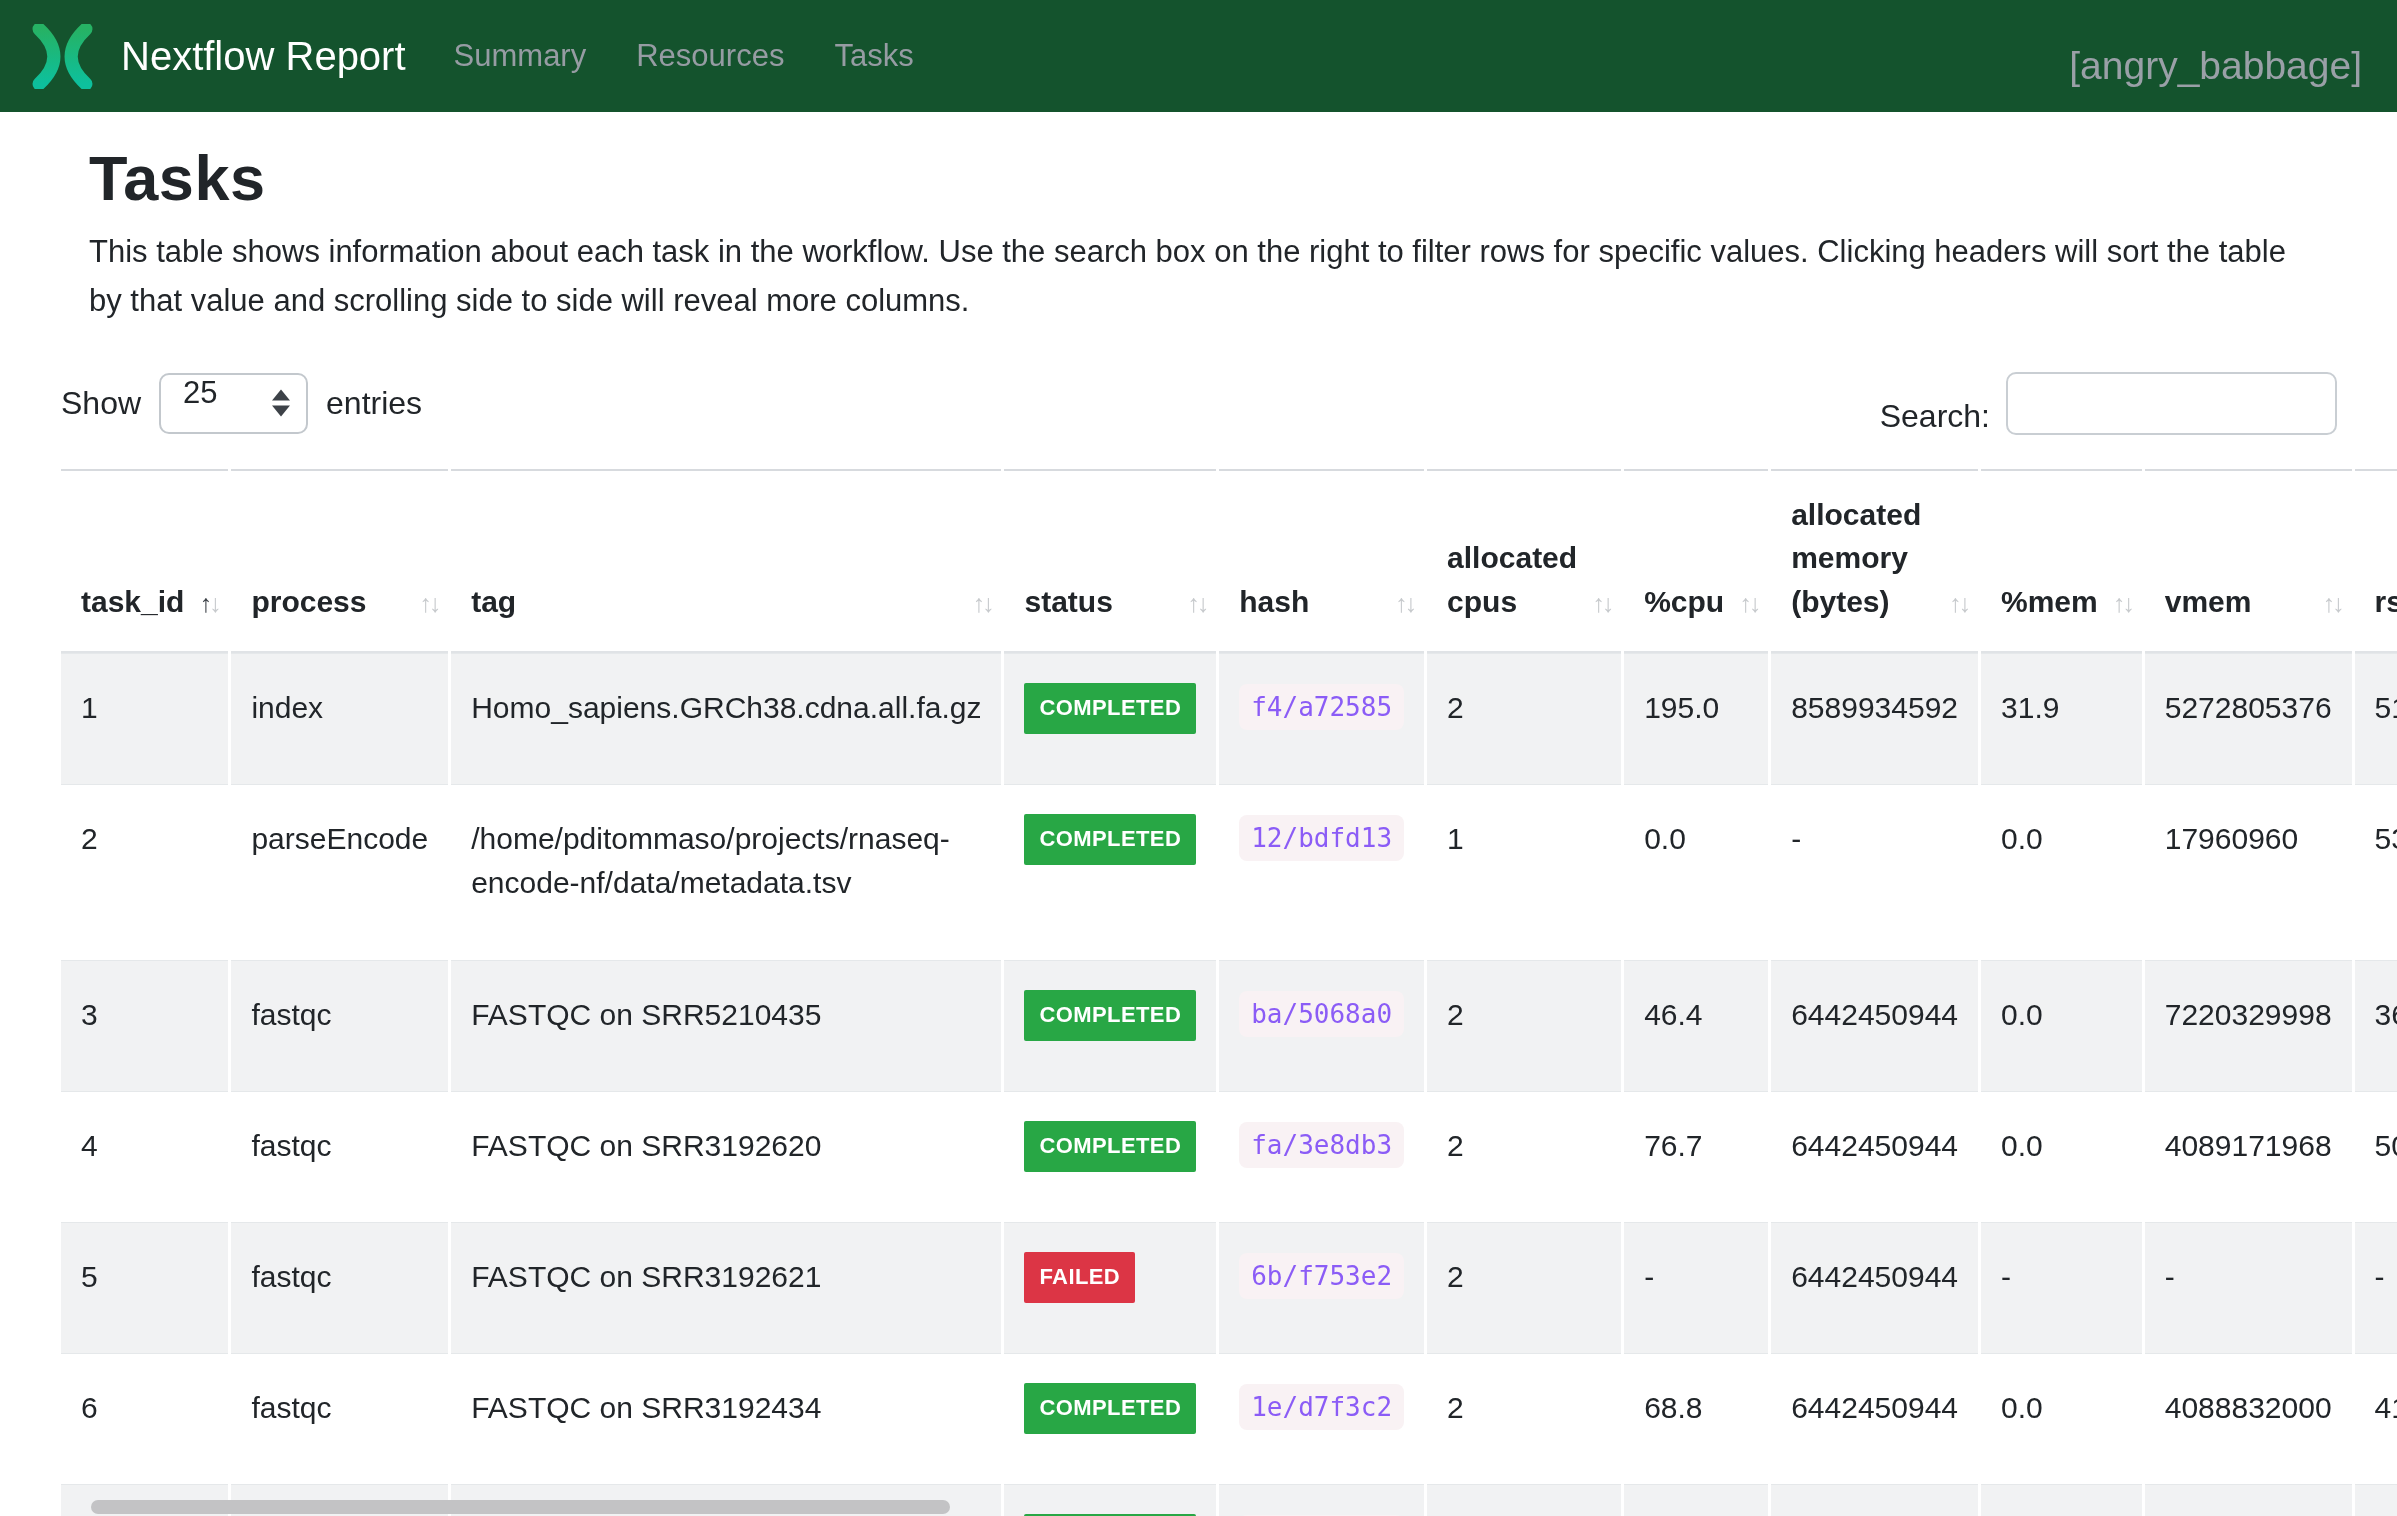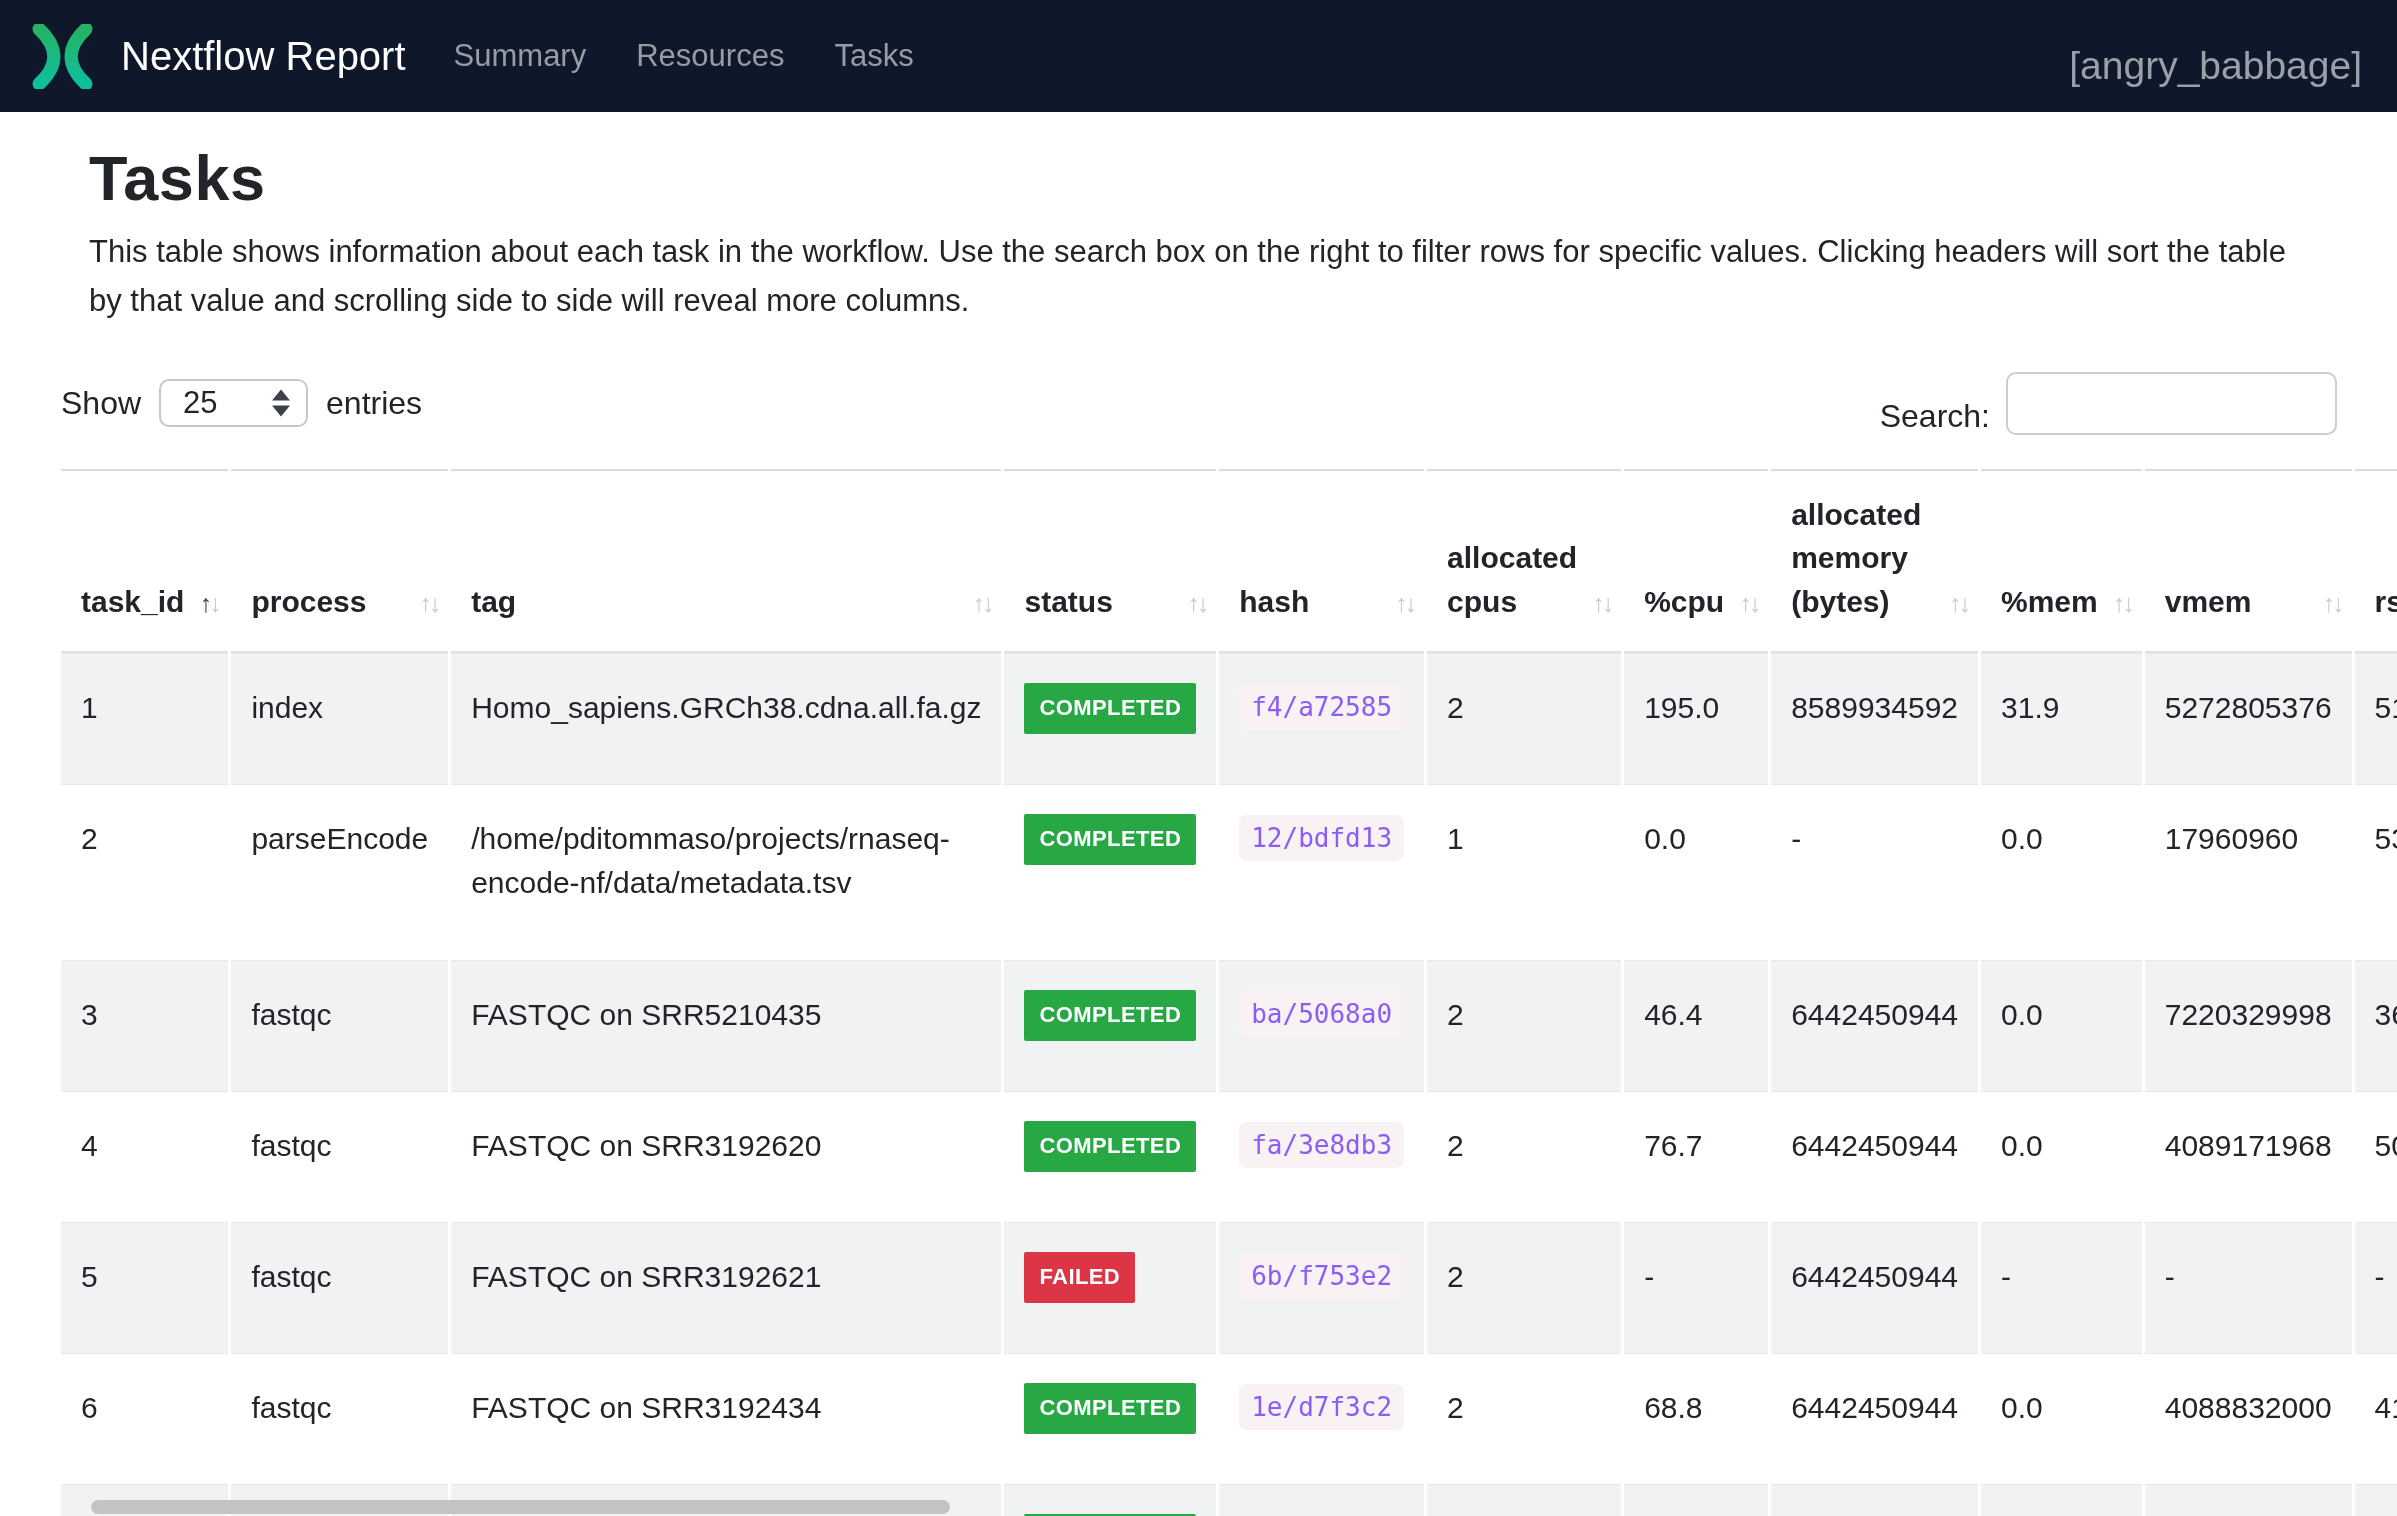--- a/index.html
+++ b/index.html
@@ -6,42 +6,42 @@
   html, body { margin: 0; padding: 0; }
   body {
     width: 2398px; height: 1517px;
     font-family: "Liberation Sans", sans-serif;
     color: #212529; background: #ffffff;
     overflow: hidden; position: relative;
   }
 
   
   .navbar {
-    height: 112px; background: #0f172a;
+    height: 112px; background: #14532d;
     display: flex; align-items: center;
     padding: 0 36px 0 32px;
   }
   .logo { width: 61px; height: 65px; flex: 0 0 auto; }
   .brand { color: #ffffff; font-size: 40px; font-weight: 500; margin-left: 28px; white-space: nowrap; }
   .nav-links { display: flex; gap: 50px; margin-left: 48px; }
   .nav-link { color: #969ca3; font-size: 31px; cursor: pointer; }
   .run-name { margin-left: auto; color: #9aa0a7; font-size: 39px; margin-top: 20px; }
 
   
   .content { padding: 0 61px; }
   .page-title { font-size: 63px; font-weight: 600; margin: 30px 0 14px; padding-left: 28px; letter-spacing: 0.5px; }
   .page-desc { font-size: 31px; line-height: 1.58; max-width: 2249px; padding-left: 28px; margin: 0; }
 
   
   .controls { display: flex; align-items: center; margin-top: 46px; }
   .show-group { display: flex; align-items: center; font-size: 32px; }
   .select-box {
-    width: 149px; height: 48px; margin: 0 18px;
+    width: 149px; height: 61px; margin: 0 18px;
     border: 2px solid #c3c8cd; border-radius: 10px;
-    display: inline-flex; align-items: center;
+    display: inline-flex; align-items: flex-start;
     font-size: 31px; padding-left: 22px;
     position: relative; background: #fff; cursor: pointer;
   }
   .select-arrows { position: absolute; right: 16px; top: 50%; transform: translateY(-50%); display: flex; flex-direction: column; gap: 5px; }
   .tri-up { width: 0; height: 0; border-left: 9px solid transparent; border-right: 9px solid transparent; border-bottom: 11px solid #3d4248; }
   .tri-down { width: 0; height: 0; border-left: 9px solid transparent; border-right: 9px solid transparent; border-top: 11px solid #3d4248; }
   .search-group { margin-left: auto; display: flex; align-items: flex-end; font-size: 32px; }
   .search-input {
     width: 331px; height: 63px; margin-left: 16px;
     border: 2px solid #c9ced3; border-radius: 10px;

